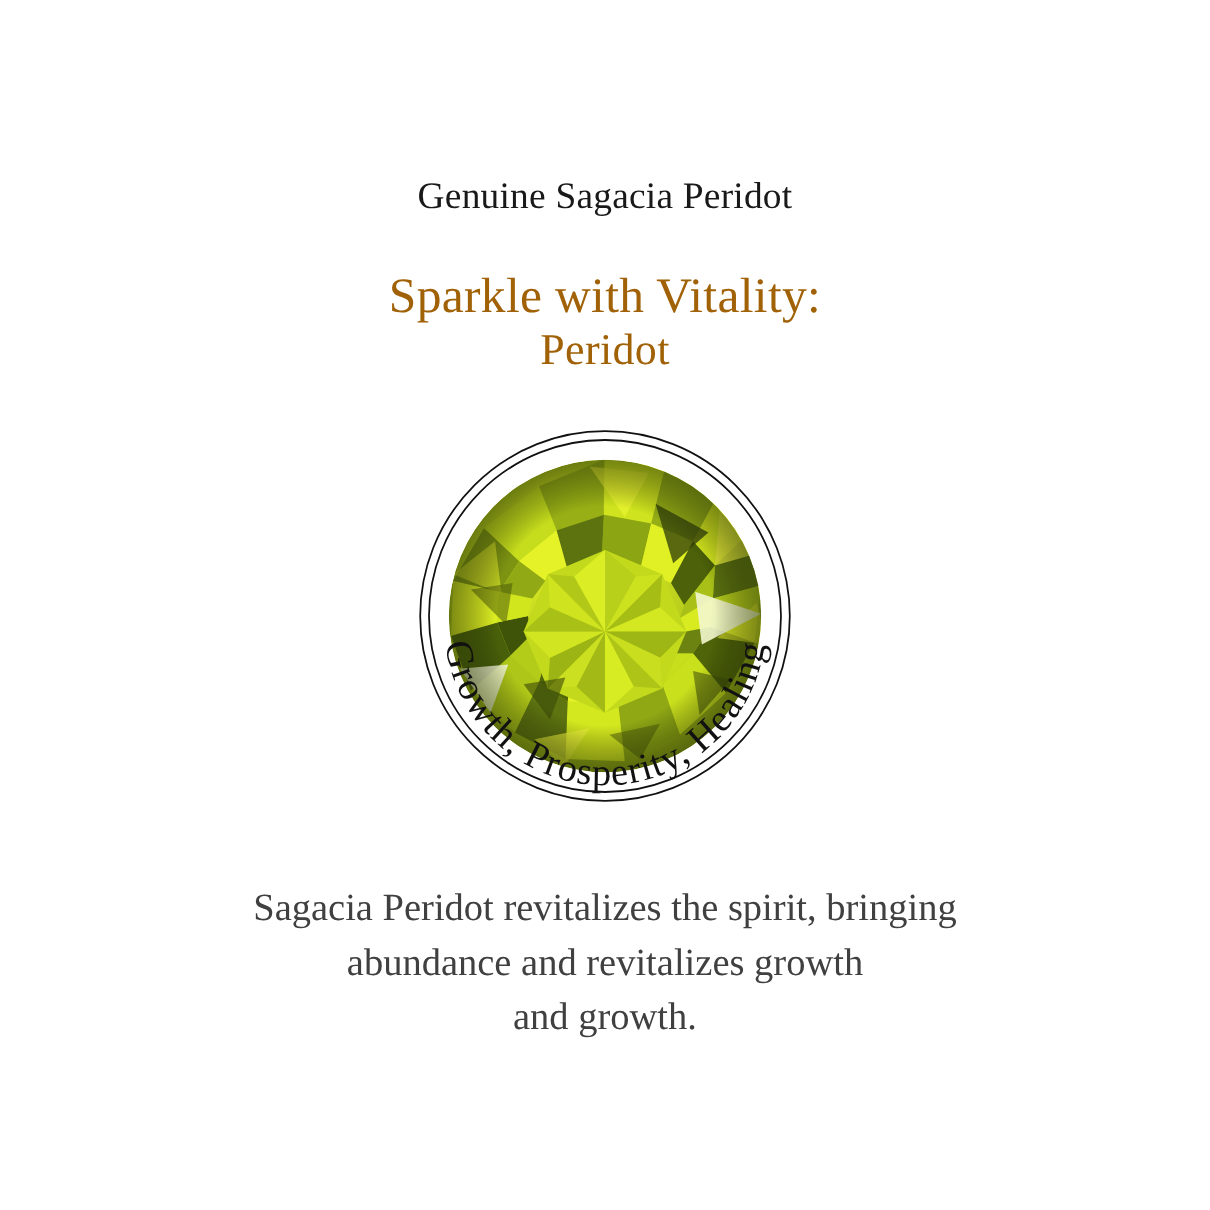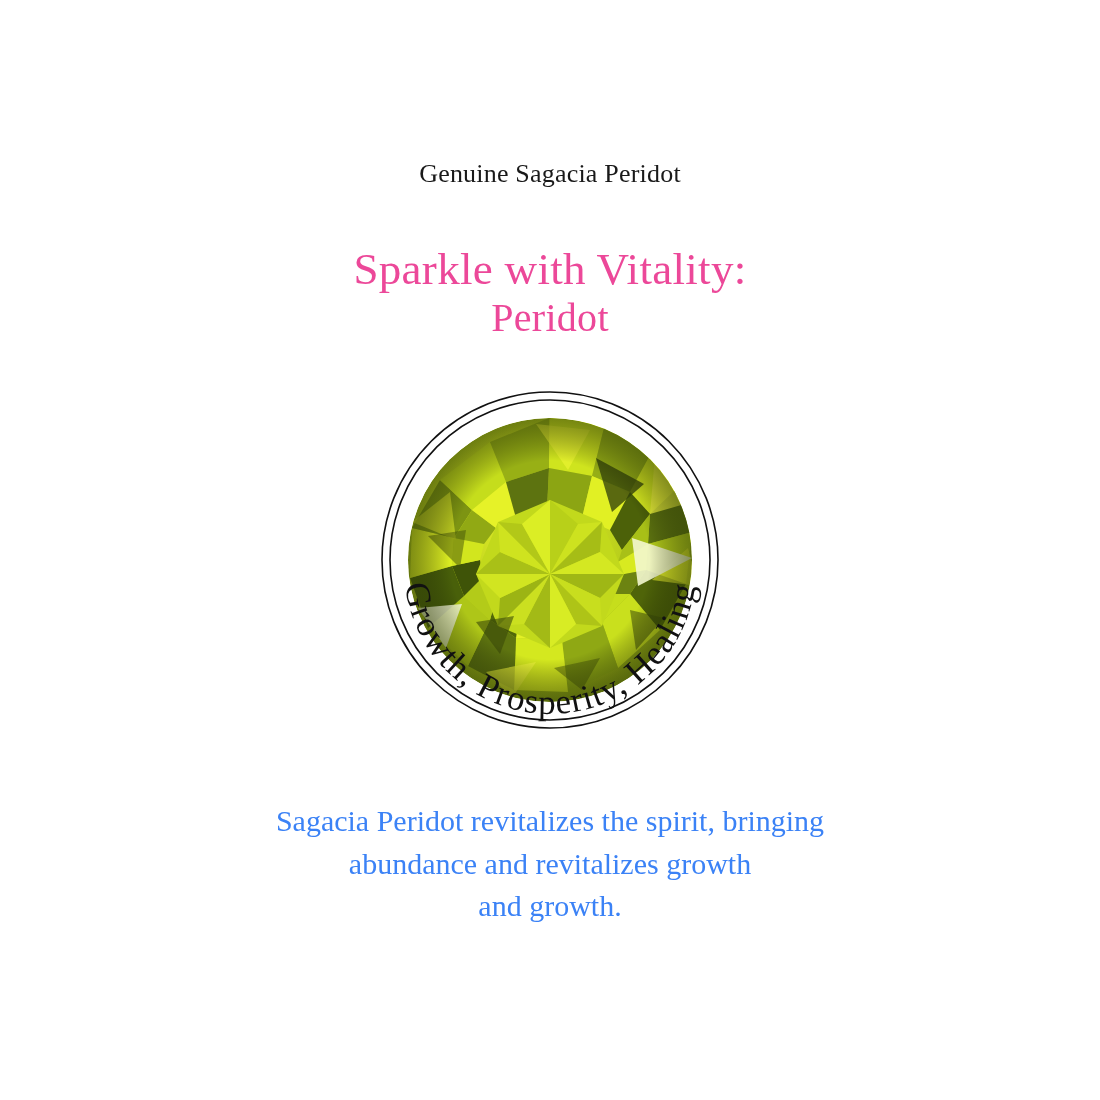--- a/index.html
+++ b/index.html
@@ -19,33 +19,33 @@
     width: 1100px;
     height: 1100px;
     background: #ffffff;
   }
   .eyebrow {
     position: absolute;
     top: 160px;
     left: 0;
     width: 1100px;
     text-align: center;
-    font-size: 26px;
+    font-size: 34px;
     line-height: 1.1;
     letter-spacing: 0.2px;
     color: #191919;
   }
   .headline {
     position: absolute;
     top: 243px;
     left: 0;
     width: 1100px;
     text-align: center;
     line-height: 1.16;
-    color: #ec4899;
+    color: #a16207;
   }
   .headline-line1 {
     display: block;
     font-size: 45px;
     letter-spacing: 0.3px;
   }
   .headline-line2 {
     display: block;
     font-size: 40px;
     letter-spacing: 0.3px;
@@ -66,23 +66,23 @@
     font-size: 35px;
     fill: #111111;
     letter-spacing: 1.1px;
   }
   .blurb {
     position: absolute;
     top: 800px;
     left: 0;
     width: 1100px;
     text-align: center;
-    font-size: 30px;
+    font-size: 35px;
     line-height: 1.42;
-    color: #3b82f6;
+    color: #404040;
   }
   .blurb span { display: block; }
 </style>
 </head>
 <body>
 
 <div class="card">
 
   <div class="eyebrow">Genuine Sagacia Peridot</div>
 

